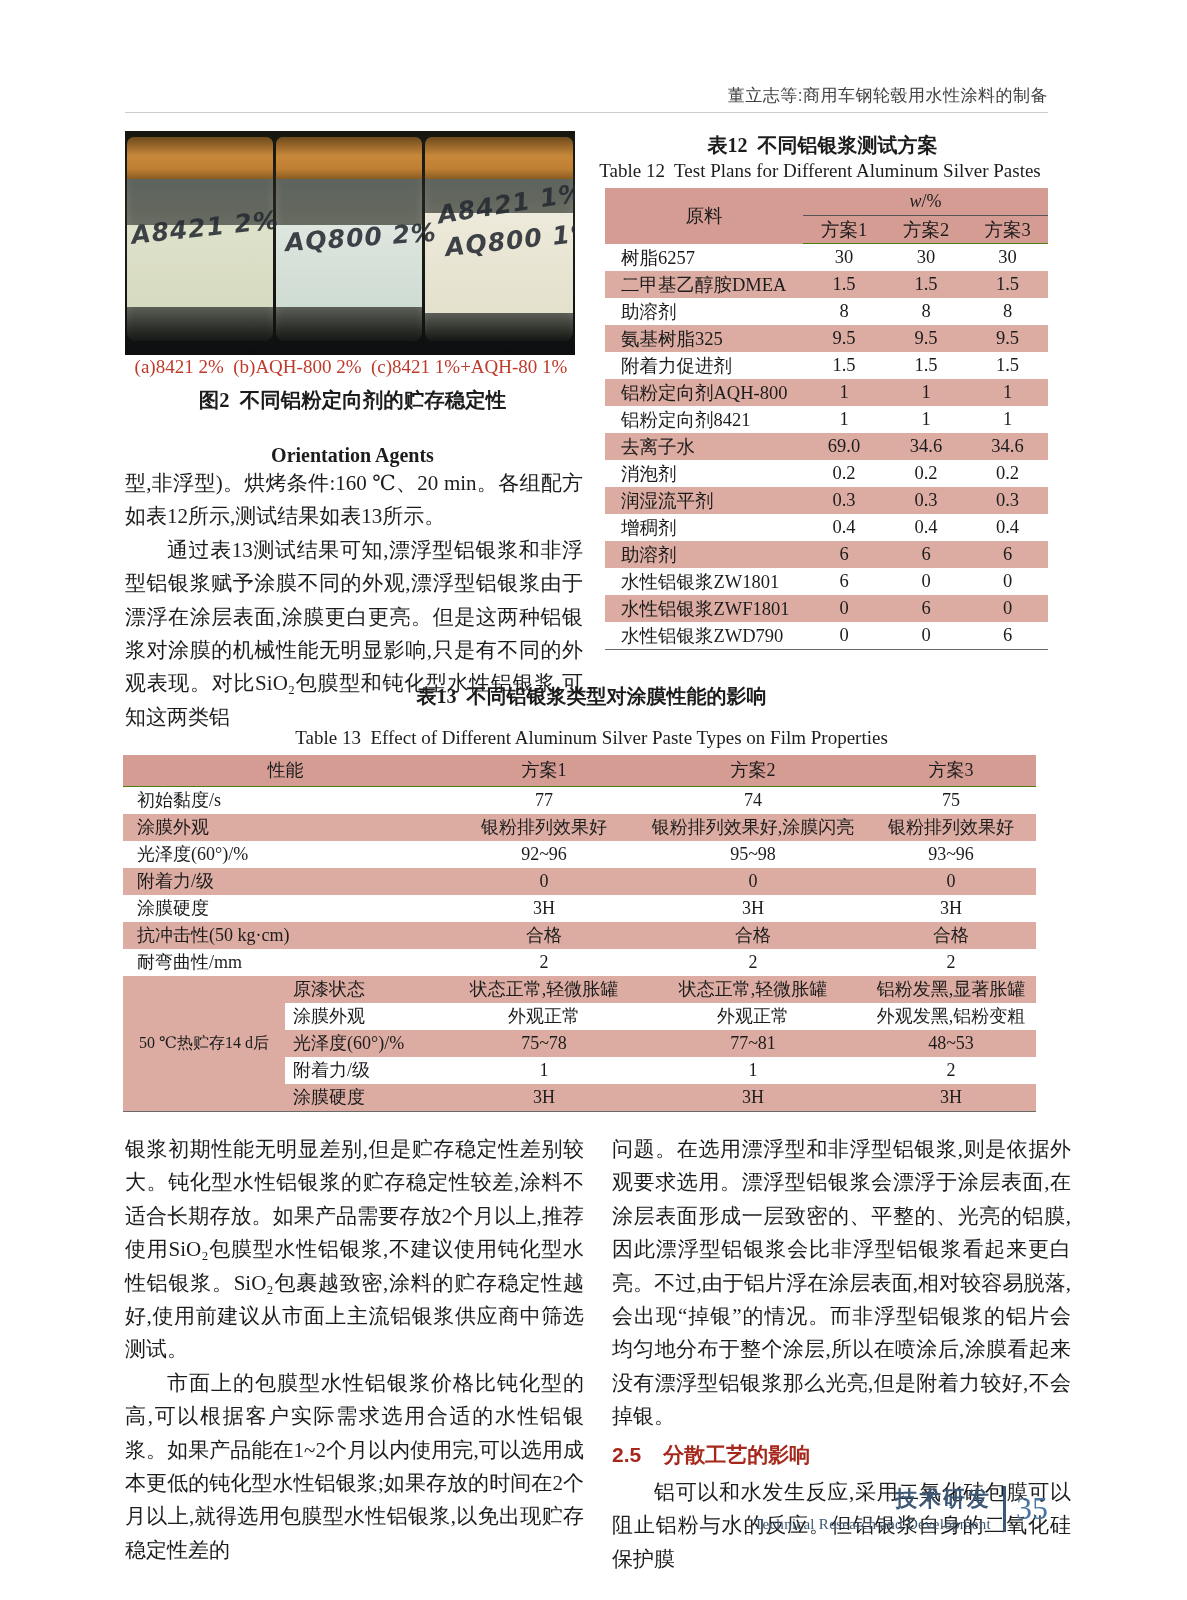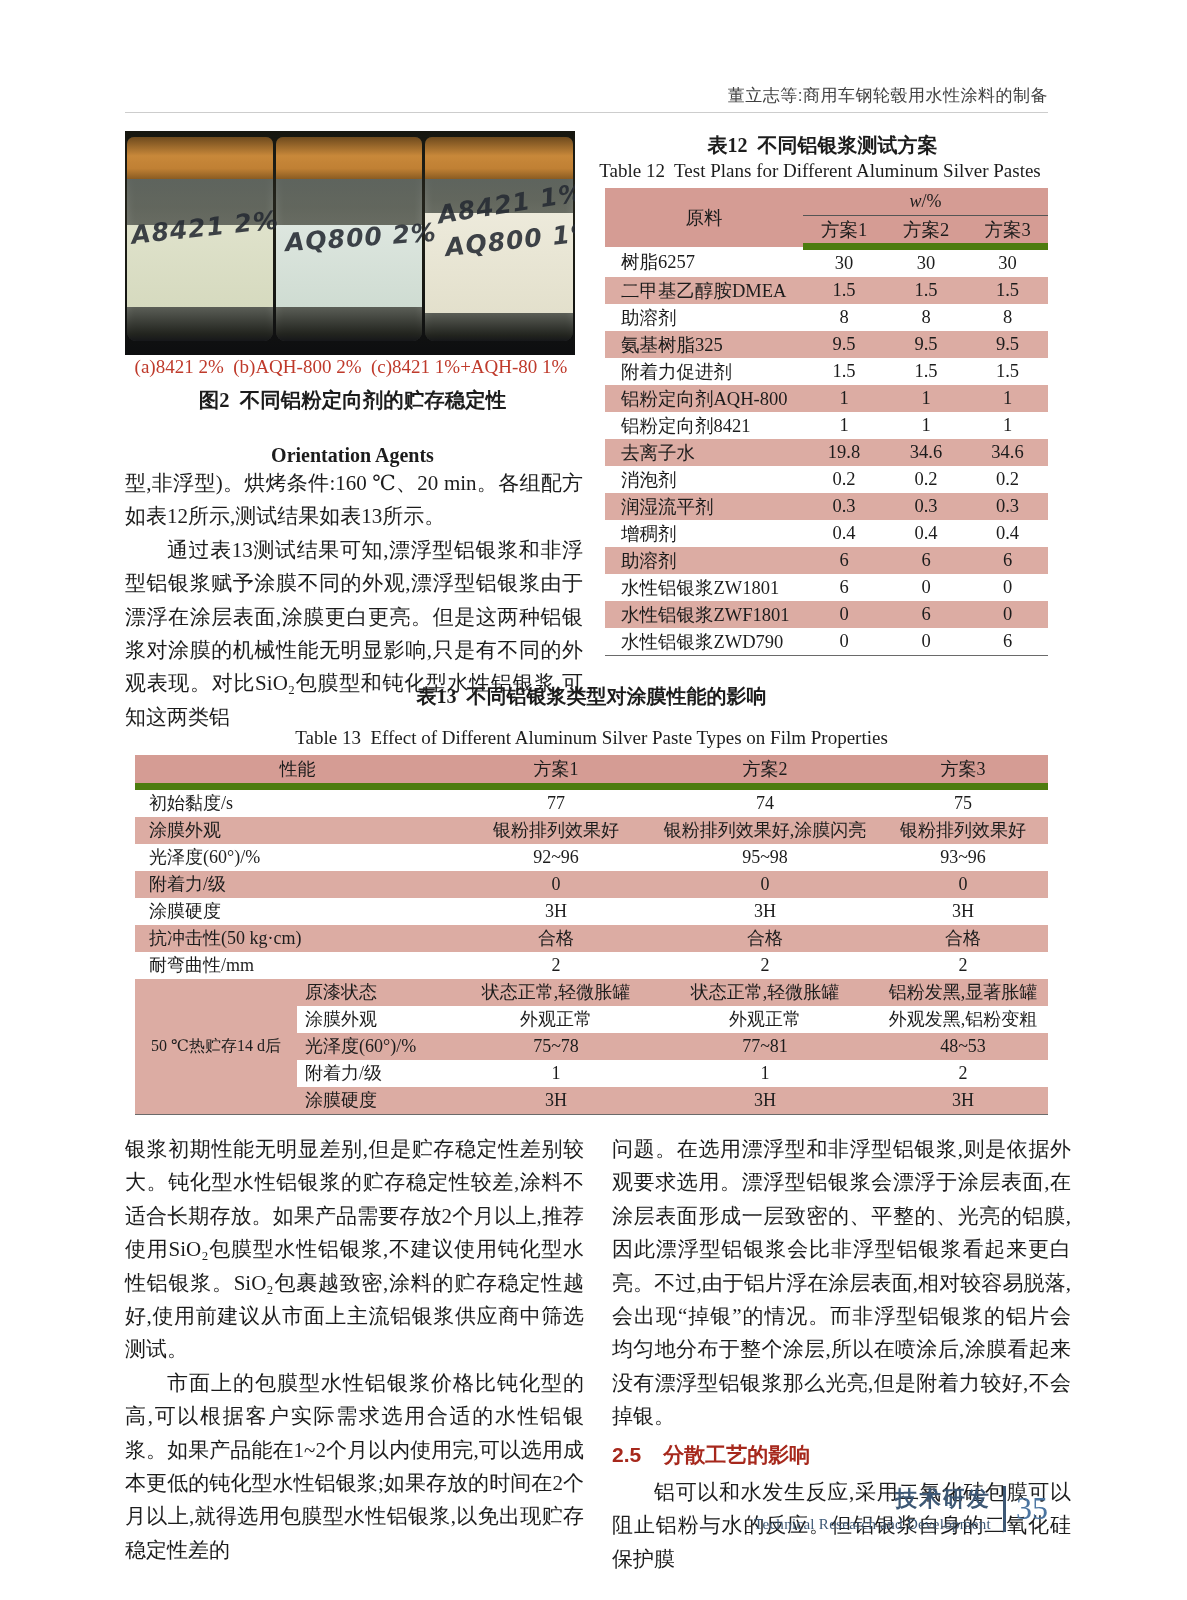--- a/index.html
+++ b/index.html
@@ -41,21 +41,21 @@
             font-size:21px;margin:4px 0 5px 0;}
   .sec-head .num{margin-right:22px;}
 
   
   .ttl-cn{text-align:center;font-weight:bold;font-size:20px;white-space:pre-wrap;}
   .ttl-en{text-align:center;font-weight:normal;font-size:19px;white-space:pre-wrap;}
   table{border-collapse:collapse;table-layout:fixed;}
   .dtab{font-size:18.5px;}
   .dtab th,.dtab td{font-weight:normal;padding:0 3px;height:27px;text-align:center;overflow:hidden;}
   .dtab thead th{background:#d59c94;}
-  .dtab thead tr:last-child th{border-bottom:7px solid #4d7c0f;}
+  .dtab thead tr:last-child th{border-bottom:1px solid #4d7c0f;}
   .dtab{border-bottom:1.5px solid #6a6a6a;}
   .dtab tr.pink>td{background:#dcaca3;}
   .dtab .lbl{text-align:left;padding-left:16px;margin-top:20px;}
   th.wp{border-bottom:1px solid #555;font-size:18px;}
   th.wp .it{font-style:italic;}
   .t13 .lbl13{text-align:left;padding-left:14px;}
   .t13 .sublbl{text-align:left;padding-left:8px;}
   .t13 .grouplbl{background:#dcaca3;font-size:16px;white-space:nowrap;padding:0 2px;text-align:center;}
 
   
@@ -166,21 +166,21 @@
           <td class="val">1</td>
         </tr>
         <tr>
           <td class="lbl">铝粉定向剂8421</td>
           <td class="val">1</td>
           <td class="val">1</td>
           <td class="val">1</td>
         </tr>
         <tr class="pink">
           <td class="lbl">去离子水</td>
-          <td class="val">19.8</td>
+          <td class="val">69.0</td>
           <td class="val">34.6</td>
           <td class="val">34.6</td>
         </tr>
         <tr>
           <td class="lbl">消泡剂</td>
           <td class="val">0.2</td>
           <td class="val">0.2</td>
           <td class="val">0.2</td>
         </tr>
         <tr class="pink">
@@ -217,21 +217,21 @@
           <td class="lbl">水性铝银浆ZWD790</td>
           <td class="val">0</td>
           <td class="val">0</td>
           <td class="val">6</td>
         </tr>
       </tbody>
   </table>
 
   <div class="abs ttl-cn" style="top:683px;left:135px;width:913px;">表13  不同铝银浆类型对涂膜性能的影响</div>
   <div class="abs ttl-en" style="top:727px;left:135px;width:913px;">Table 13  Effect of Different Aluminum Silver Paste Types on Film Properties</div>
-  <table class="abs dtab t13" style="top:755px;left:135px;width:913px;font-size:18px;">
+  <table class="abs dtab t13" style="top:755px;left:123px;width:913px;font-size:18px;">
     <colgroup>
         <col style="width:162px;">
         <col style="width:163px;">
         <col style="width:192px;">
         <col style="width:226px;">
         <col style="width:170px;">
       </colgroup>
     <thead>
       <tr style="height:31px;">
         <th colspan="2">性能</th>

